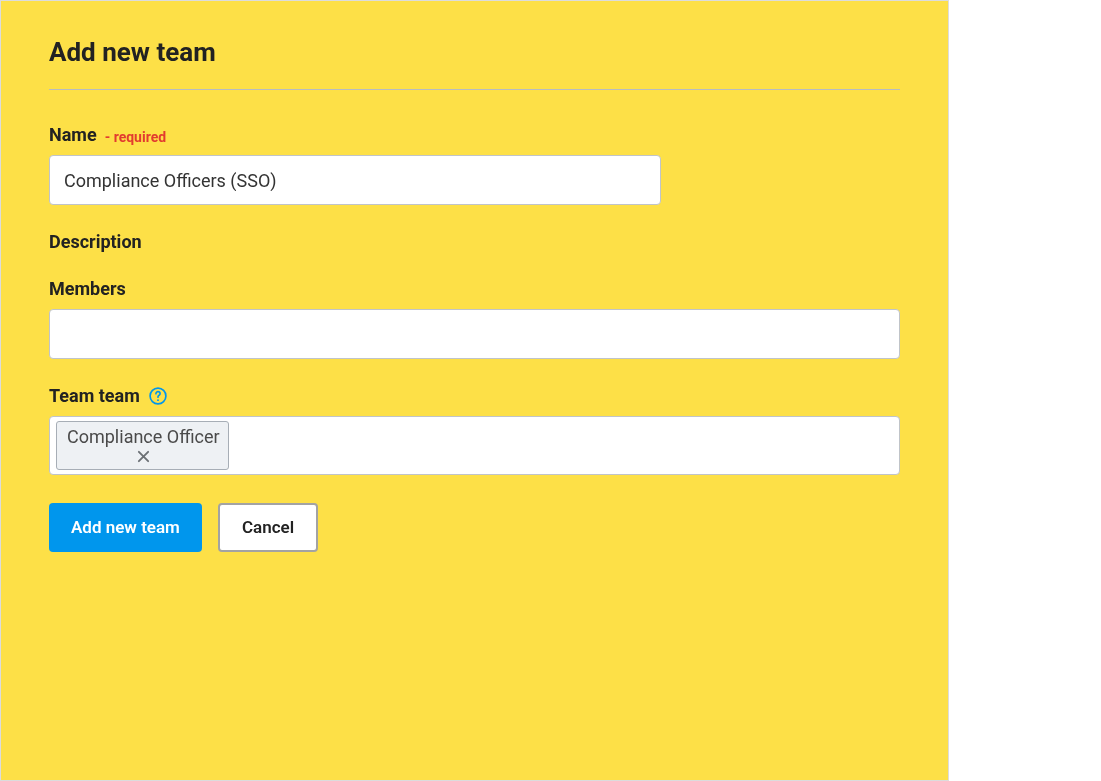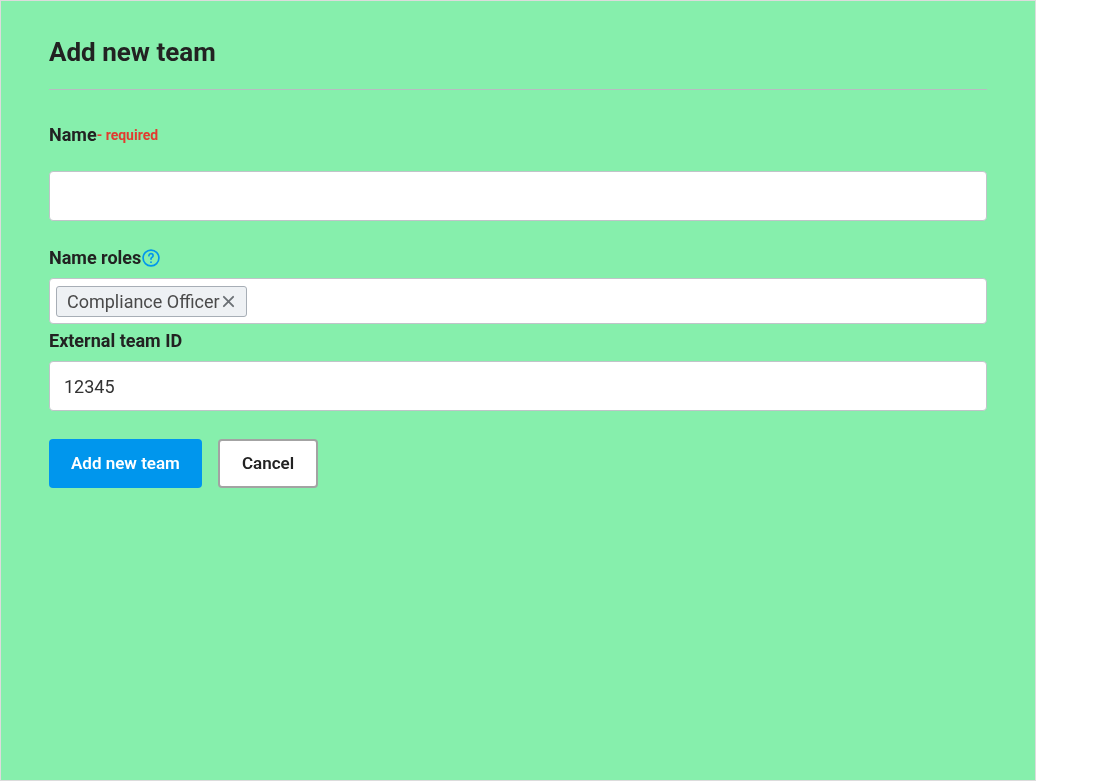--- a/index.html
+++ b/index.html
@@ -3,43 +3,43 @@
 <meta charset="utf-8">
 <style>
   * { box-sizing: border-box; }
   html, body { margin: 0; padding: 0; }
   body {
     font-family: -apple-system, BlinkMacSystemFont, "Segoe UI", Roboto, "Helvetica Neue", Arial, sans-serif;
     background: #fff;
     color: #1a1a1a;
   }
   .panel {
-    width: 1036px;
+    width: 949px;
     height: 781px;
     border: 1px solid #dcdcdc;
     padding: 36px 48px 48px 48px;
-    background: #86efac;
+    background: #fde047;
   }
   .panel h1 {
     font-size: 26px;
     font-weight: 700;
     margin: 0 0 22px 0;
     color: #222;
   }
   .rule {
     border: none;
     border-top: 1px solid #b7bcc1;
     margin: 0 0 34px 0;
   }
   .field { margin-bottom: 26px; }
   .field.tight { margin-bottom: 6px; }
   .field-label-row {
     display: flex;
-    align-items: center;
-    gap: 0;
+    align-items: flex-end;
+    gap: 8px;
     margin-bottom: 10px;
   }
   .field-label {
     font-size: 18px;
     font-weight: 700;
     color: #222;
   }
   .req {
     font-size: 14px;
     color: #e23b2f;
@@ -75,20 +75,21 @@
   .chip {
     display: inline-flex;
     align-items: center;
     background: #eef1f4;
     border: 1px solid #a7aeb6;
     border-radius: 3px;
     padding: 4px 8px 4px 10px;
     font-size: 18px;
     color: #4a4a4a;
     gap: 0;
+    flex-direction: column;
   }
   .chip-x {
     display: inline-flex;
     align-items: center;
     justify-content: center;
     width: 18px;
     height: 18px;
     cursor: pointer;
   }
   .chip-x svg { width: 13px; height: 13px; stroke: #6b7075; }
@@ -134,57 +135,58 @@
 <div class="panel">
 
   <h1>Add new team</h1>
   <hr class="rule">
 
   <div class="field">
     <div class="field-label-row">
       <span class="field-label">Name</span>
       <span class="req">- required</span>
     </div>
+    <input type="text" class="text-input half" value="Compliance Officers (SSO)" style="">
   </div>
 
   <div class="field">
+    <div class="field-label-row">
+      <span class="field-label">Description</span>
+    </div>
   </div>
 
   <div class="field">
+    <div class="field-label-row">
+      <span class="field-label">Members</span>
+    </div>
     <div class="multiselect empty"></div>
   </div>
 
   <div class="field tight">
     <div class="field-label-row">
-      <span class="field-label">Name roles</span>
+      <span class="field-label">Team team</span>
       <span class="help-icon">
         <svg viewBox="0 0 24 24" fill="none">
           <circle cx="12" cy="12" r="9.5" stroke="#0096ed" stroke-width="2"></circle>
           <path d="M9.5 9.2c0-1.35 1.12-2.4 2.5-2.4s2.5 1.05 2.5 2.4c0 1.1-.7 1.55-1.45 2.1-.7.5-1.05.9-1.05 1.7v.4" stroke="#0096ed" stroke-width="2" stroke-linecap="round"></path>
           <circle cx="12" cy="17" r="1.1" fill="#0096ed"></circle>
         </svg>
       </span>
     </div>
     <div class="multiselect">
       <span class="chip">
         <span>Compliance Officer</span>
         <span class="chip-x">
           <svg viewBox="0 0 14 14" fill="none">
               <path d="M2 2 L12 12 M12 2 L2 12" stroke-width="2" stroke-linecap="round"></path>
             </svg>
         </span>
       </span>
     </div>
   </div>
 
-  <div class="field external">
-    <div class="field-label-row">
-      <span class="field-label">External team ID</span>
-    </div>
-    <input type="text" class="text-input" value="12345" style="">
-  </div>
 
   <div class="button-row">
     <button type="button" class="btn btn-primary">Add new team</button>
     <button type="button" class="btn btn-secondary">Cancel</button>
   </div>
 
 </div>
 
 </body></html>

